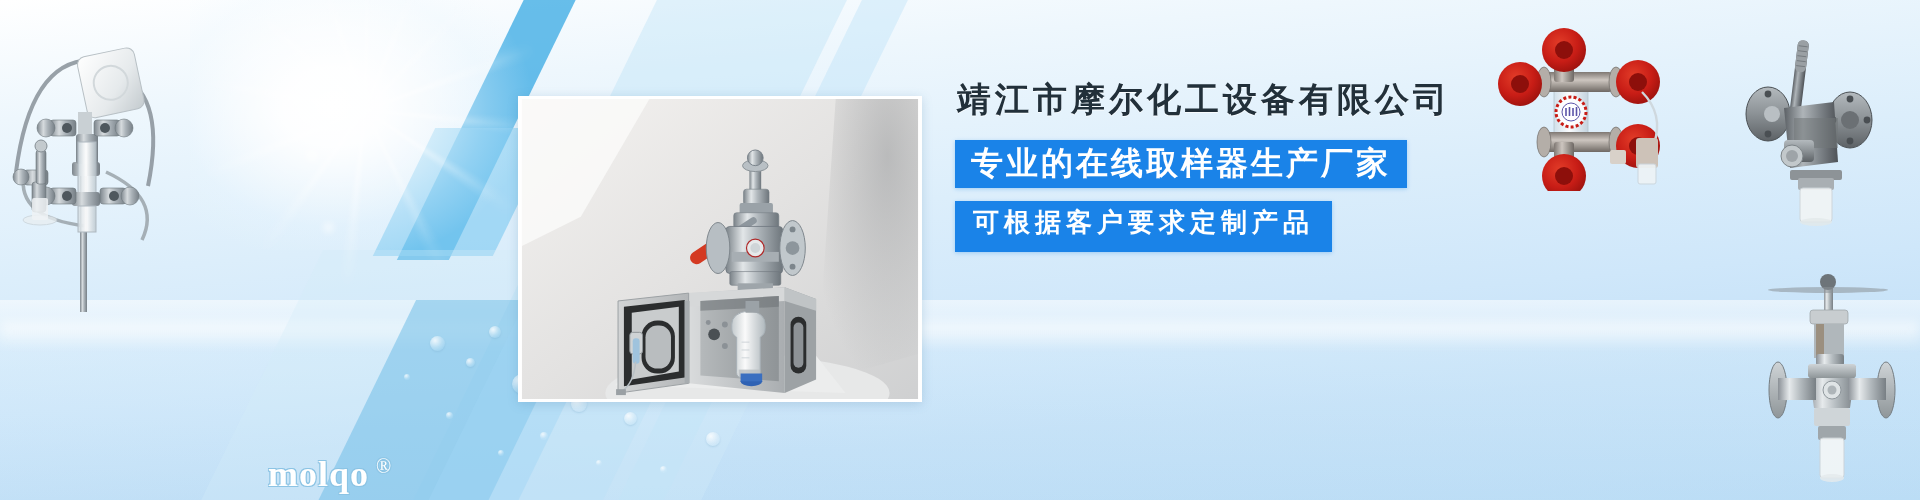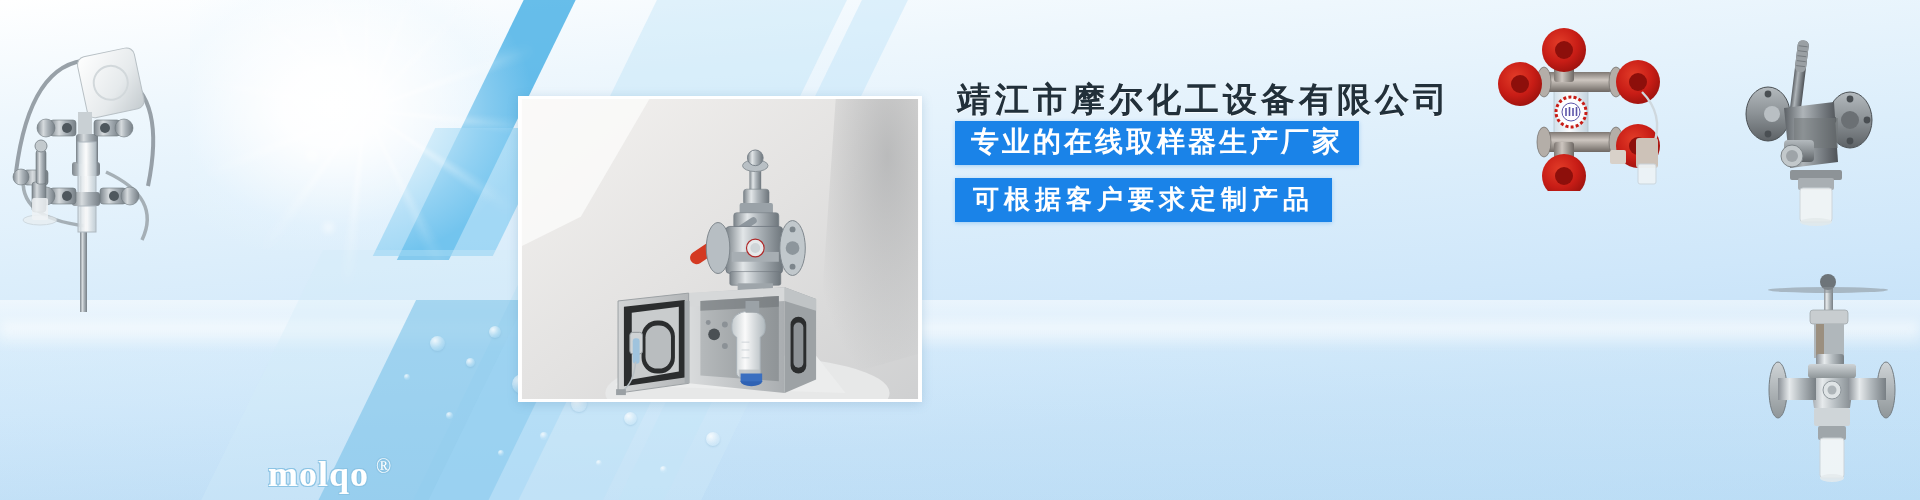--- a/index.html
+++ b/index.html
@@ -78,39 +78,39 @@
     background:#fff;border:3px solid #ffffff;box-sizing:border-box;
     box-shadow:0 2px 10px rgba(70,120,160,.22);overflow:hidden;
   }
   .photo-svg{display:block;width:100%;height:100%;}
 
   
   .text-block{position:absolute;left:955px;top:80px;width:640px;}
   .company-name{
     font-family:"Liberation Serif","DejaVu Serif",serif;
     font-size:34px;font-weight:700;color:#22303a;letter-spacing:4px;
-    line-height:1.15;margin:0 0 2px 2px;white-space:nowrap;
+    line-height:1.15;margin:0 0 21px 2px;white-space:nowrap;
     text-shadow:0 1px 0 rgba(255,255,255,.7);
   }
   .headline-bar{
     display:inline-block;background:#1a83e8;color:#ffffff;
-    font-size:28px;font-weight:700;letter-spacing:3px;
+    font-size:32px;font-weight:700;letter-spacing:3px;
     padding:7px 16px 9px 16px;line-height:1;white-space:nowrap;
     box-shadow:0 1px 4px rgba(26,131,232,.30);
   }
   .subline-bar{
     display:block;margin-top:14px;
     background:linear-gradient(90deg,rgba(255,255,255,.80),rgba(255,255,255,.62));
     color:#242f38;font-size:23px;font-weight:600;letter-spacing:1px;
     padding:10px 14px 11px 12px;line-height:1;white-space:nowrap;
   }
   .cta-bar{
     display:inline-block;margin-top:13px;background:#1a83e8;color:#ffffff;
     font-size:26px;font-weight:600;letter-spacing:5px;
-    padding:8px 18px 10px 18px;line-height:1;white-space:nowrap;
+    padding:8px 18px 17px 18px;line-height:1;white-space:nowrap;
     box-shadow:0 1px 4px rgba(26,131,232,.30);
   }
   .eng-copy{
     margin-top:13px;width:605px;
     font-family:"Liberation Serif","DejaVu Serif",serif;
     font-size:9.5px;line-height:1.95;letter-spacing:.35px;
     color:#6d7c88;text-transform:uppercase;
   }
 
   

